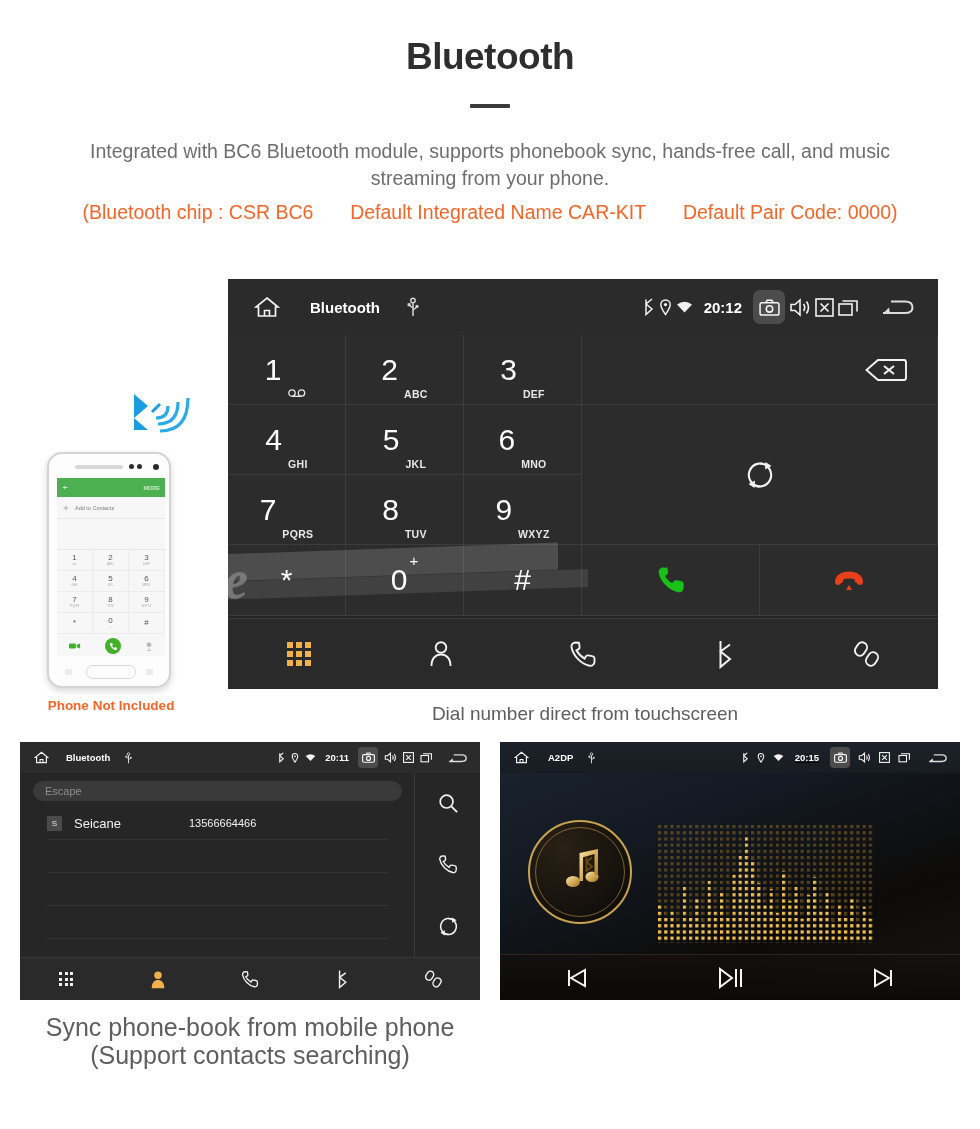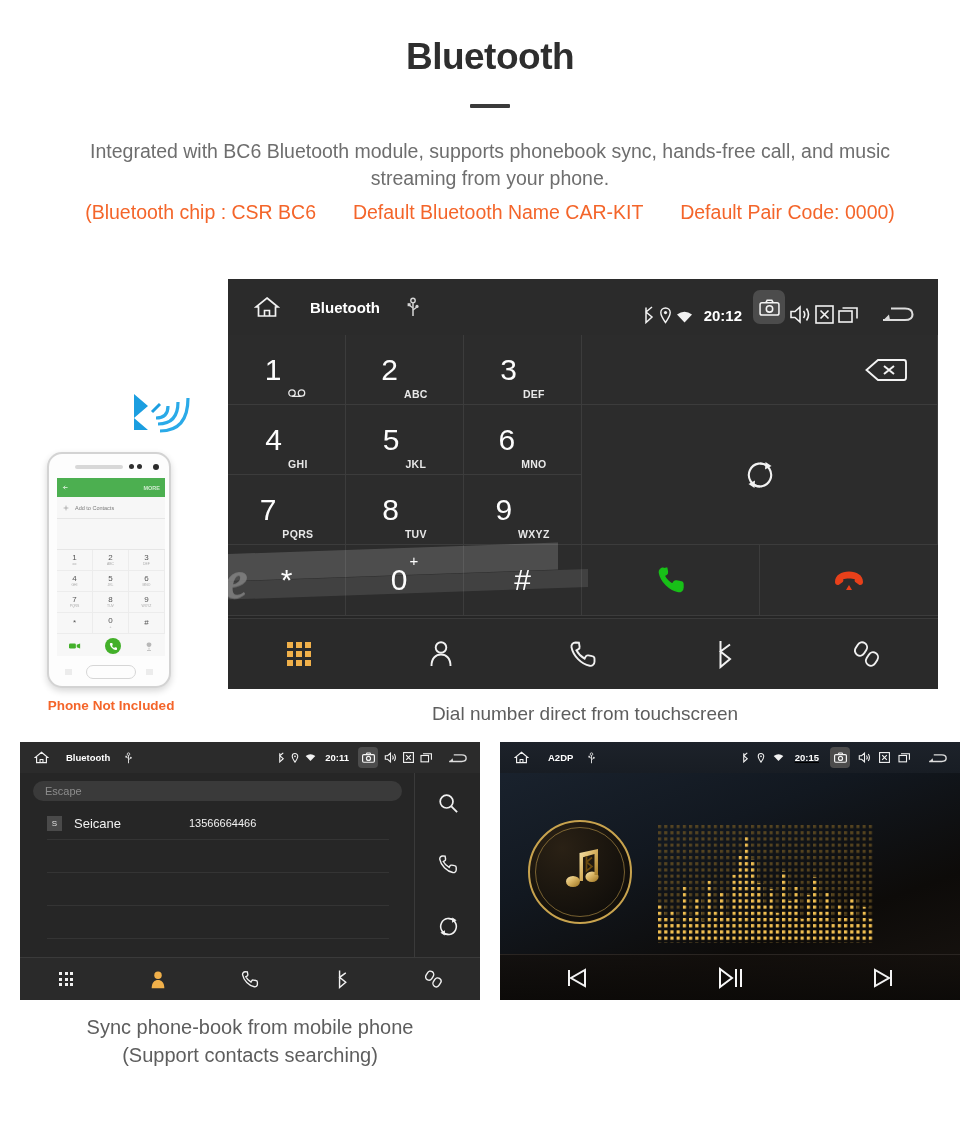--- a/index.html
+++ b/index.html
@@ -69,21 +69,21 @@
 
   
   #dialer-screen {
     position: absolute; left: 228px; top: 279px;
     width: 710px; height: 410px;
     background: #262626;
   }
   #dialer-screen .topbar { height: 56px; }
   #dialer-screen .topbar .tbtitle { font-size: 15px; }
   #dialer-screen .topbar .clock { font-size: 15px; margin: 0 7px; }
-  #dialer-screen .topbar .statuszone { margin-right: 24px; gap: 4px; align-items: flex-end; }
+  #dialer-screen .topbar .statuszone { margin-right: 24px; gap: 4px; }
   #dialer-screen .camhl { width: 32px; height: 34px; }
 
   .keypad {
     position: absolute; left: 0; top: 56px;
     width: 710px; height: 283px;
     display: grid;
     grid-template-columns: 118px 118px 118px 178px 178px;
     grid-template-rows: 70px 70px 70px 71px;
   }
   .key {
@@ -296,36 +296,36 @@
   }
   .music-controls {
     position: absolute; left: 0; bottom: 0; width: 100%; height: 46px;
     border-top: 1px solid #2a2522;
     background: linear-gradient(180deg,rgba(20,16,13,.75),rgba(12,10,8,.95));
     display: flex; align-items: center;
   }
   .music-controls > div { flex: 1; display: flex; align-items: center; justify-content: center; }
 
   .cap2 {
-    position: absolute; color: #5e5e5e; font-size: 20px;
+    position: absolute; color: #5e5e5e; font-size: 25px;
     text-align: center; line-height: 28px;
   }
   #caption-phonebook { left: 20px; top: 1013px; width: 460px; }
   #caption-music { left: 500px; top: 1013px; width: 460px; }
 </style>
 </head>
 <body>
 
 <div class="page-title">Bluetooth</div>
 <div class="title-rule"></div>
 <div class="intro">Integrated with BC6 Bluetooth module, supports phonebook sync, hands-free call, and music streaming from your phone.</div>
 <div class="specs">
   <span class="sp">(Bluetooth chip : CSR BC6</span>
   <span class="gap"></span>
-  <span class="sp">Default Bluetooth Name CAR-KIT</span>
+  <span class="sp">Default Integrated Name CAR-KIT</span>
   <span class="gap"></span>
   <span class="sp">Default Pair Code: 0000)</span>
 </div>
 
 <div id="bt-wave">
   <svg width="68" height="52" viewBox="0 0 68 52">
     <path d="M12 44 L12 8 L26 20 L12 32 L26 44 L12 44 Z" fill="#1b9ee0"></path>
     <path d="M30 26 L38 18" stroke="#1b9ee0" stroke-width="3"></path>
     <path d="M34 32 Q46 32 46 20" stroke="#2aaae8" stroke-width="3.2" fill="none"></path>
     <path d="M36 38 Q56 38 56 16" stroke="#2aaae8" stroke-width="3.2" fill="none"></path>

